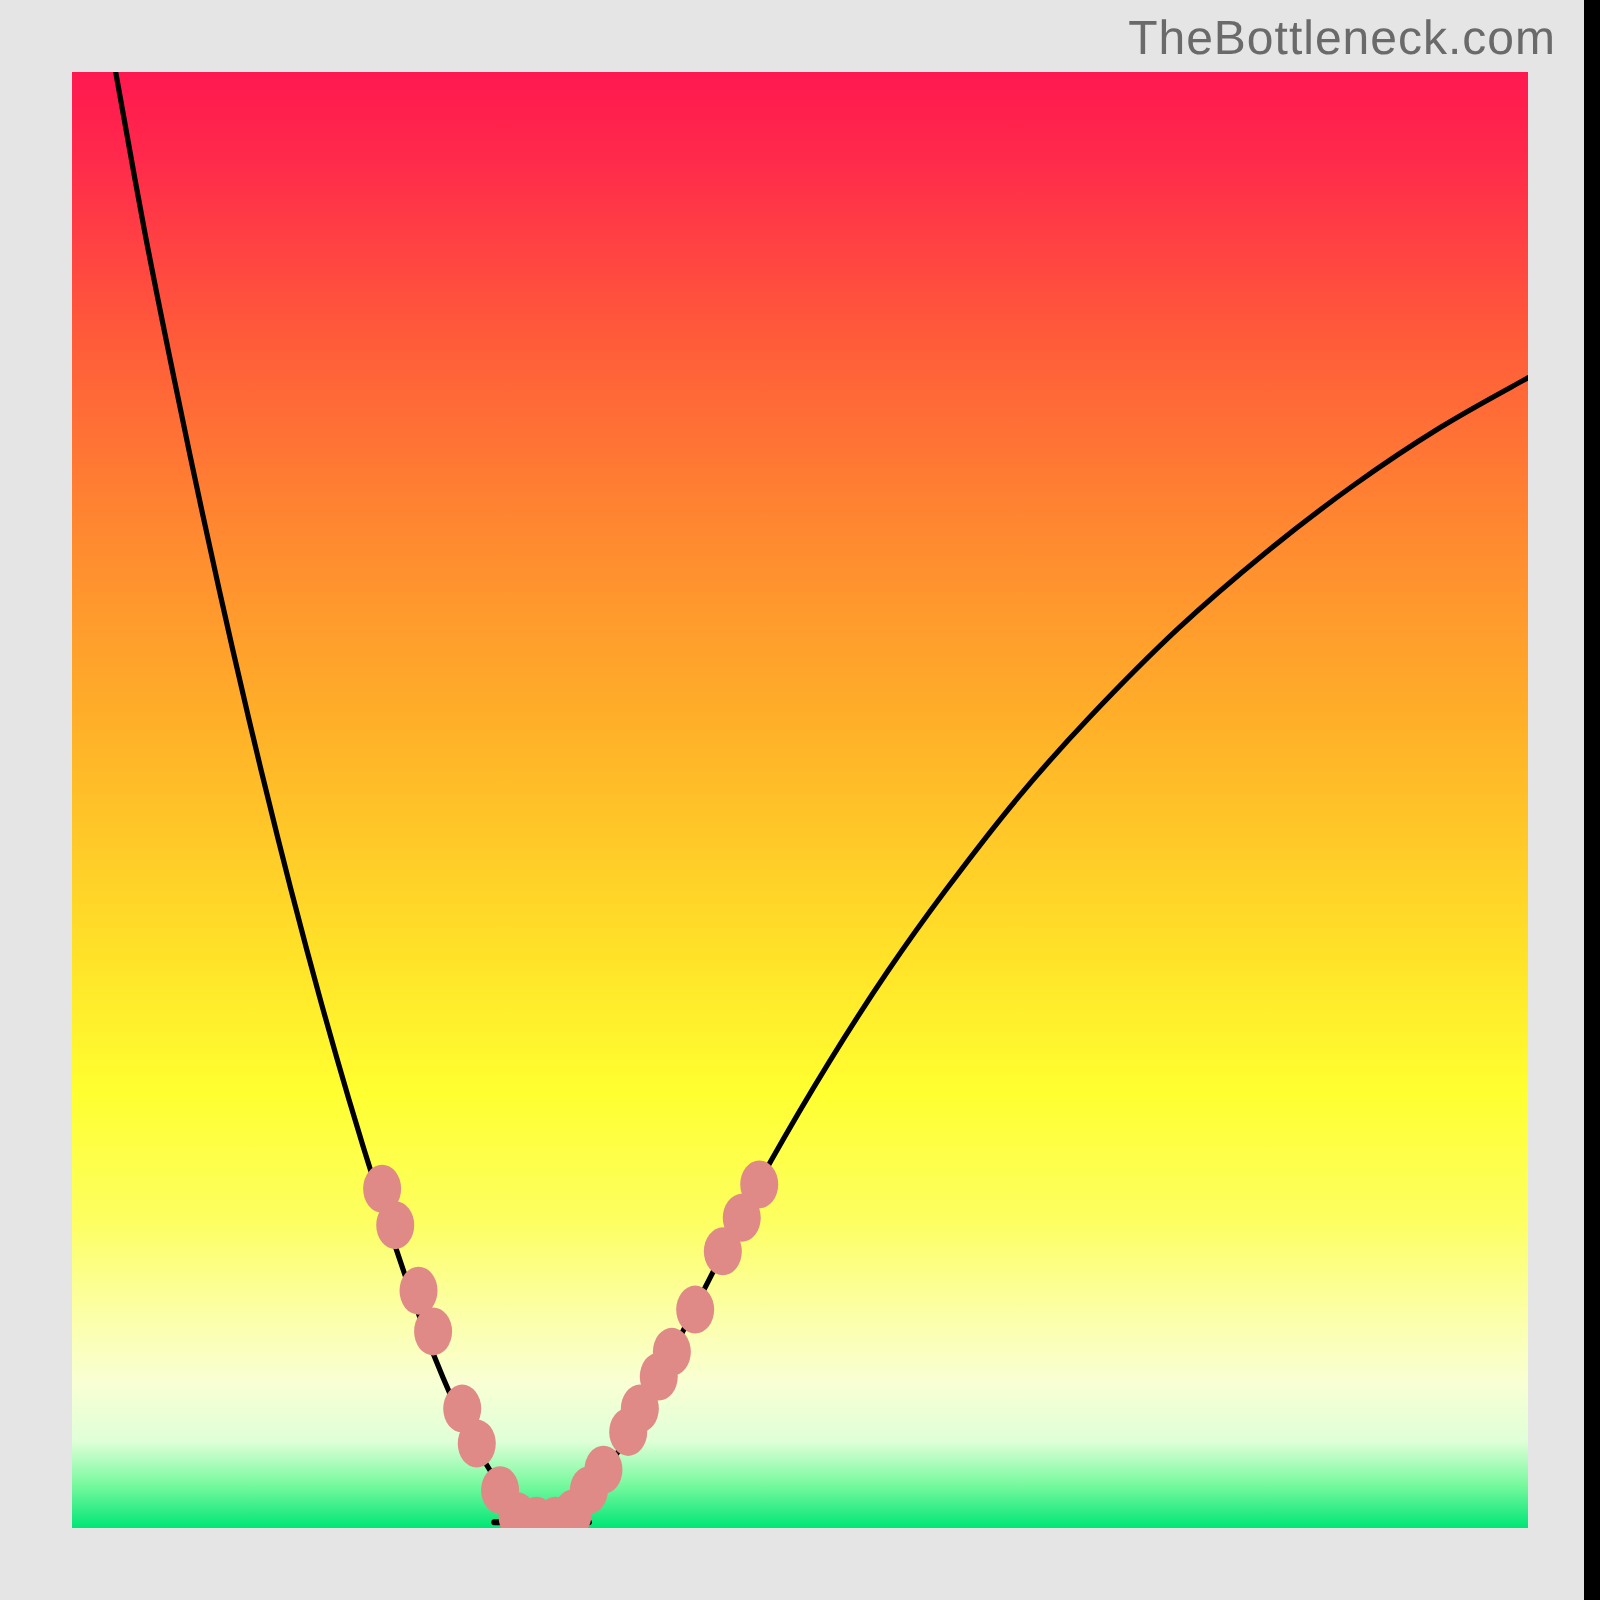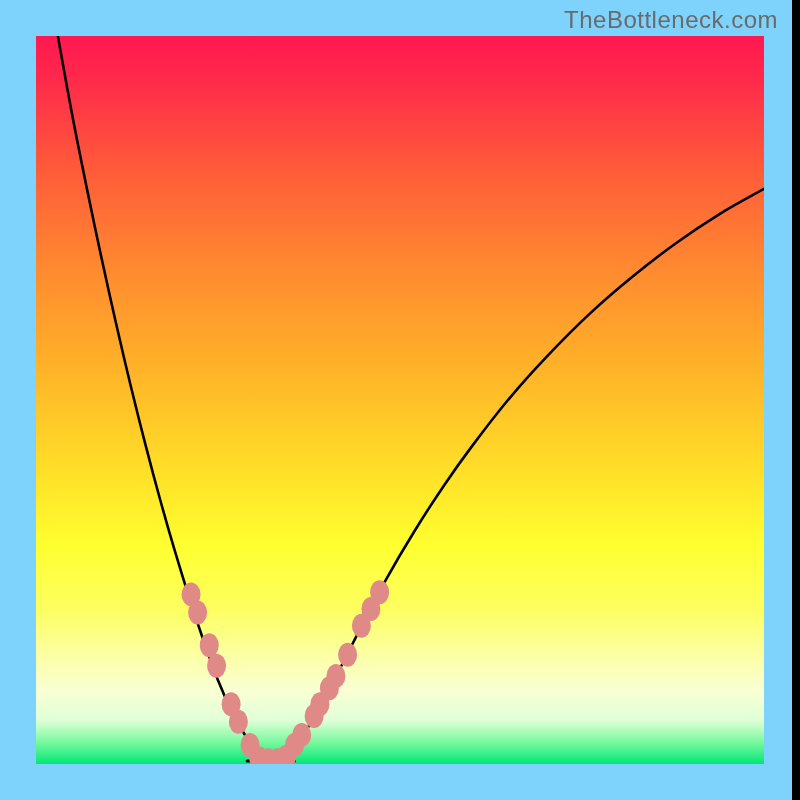--- a/index.html
+++ b/index.html
@@ -8,21 +8,21 @@
     width: 800px;
     height: 800px;
     background: #000;
     overflow: hidden;
     font-family: Arial, Helvetica, sans-serif;
   }
   .frame {
     position: relative;
     width: 792px;
     height: 800px;
-    background: #7dd3fc;
+    background: #e5e5e5;
   }
   .watermark {
     position: absolute;
     top: 6px;
     right: 14px;
     color: #6a6a6a;
     font-size: 24px;
     font-weight: 500;
     letter-spacing: 0.5px;
     z-index: 5;

